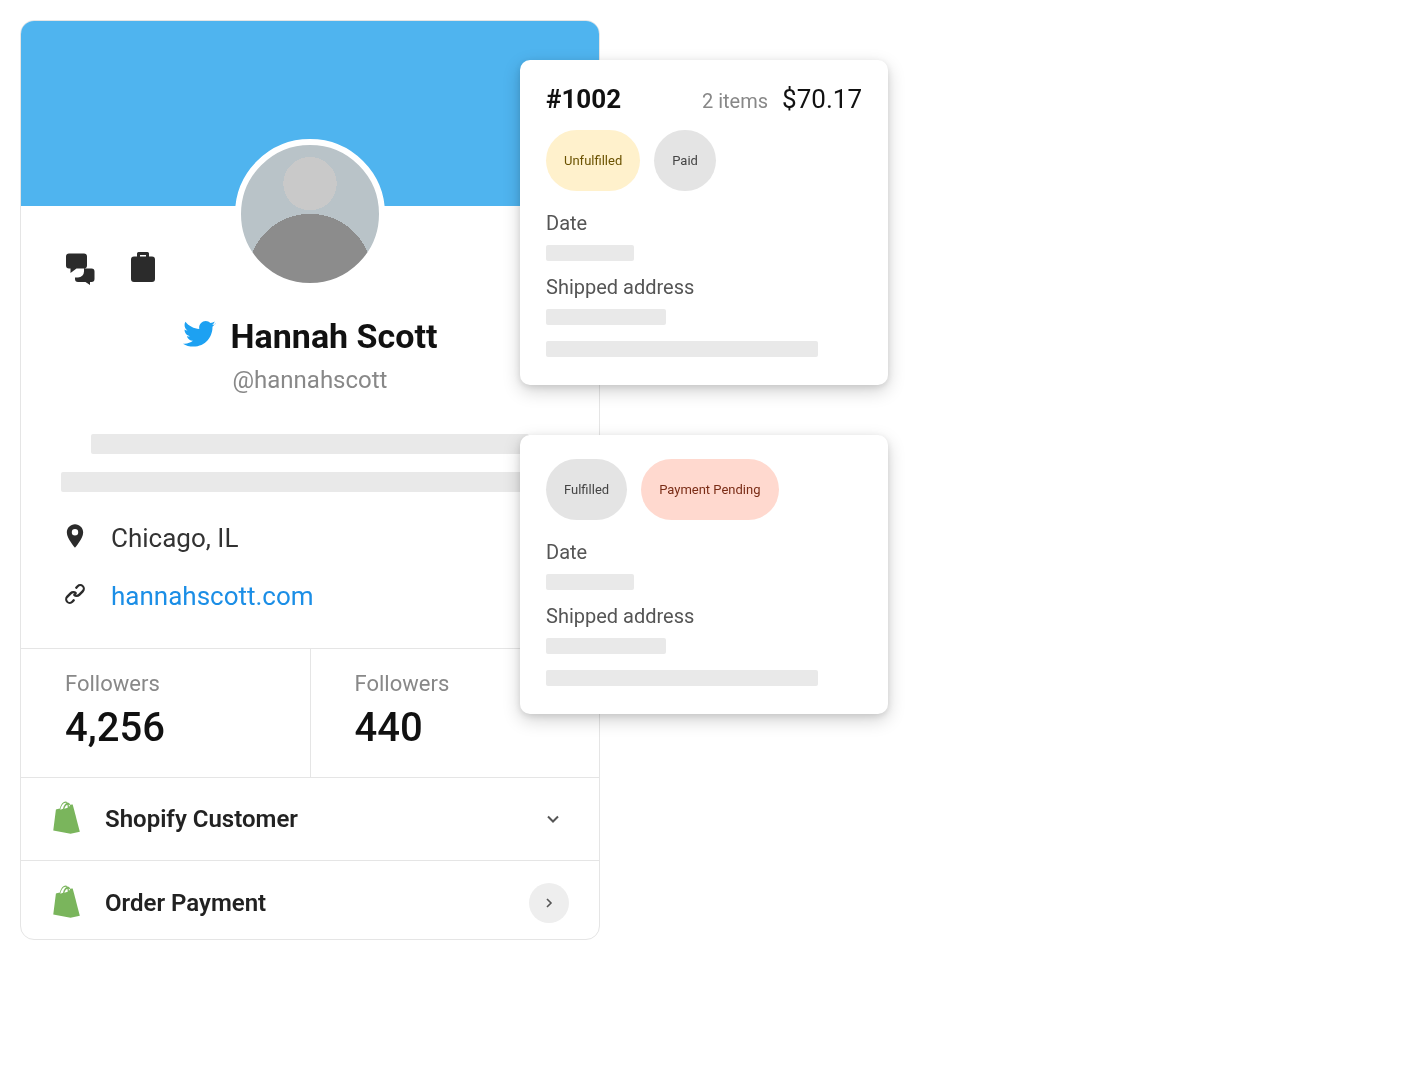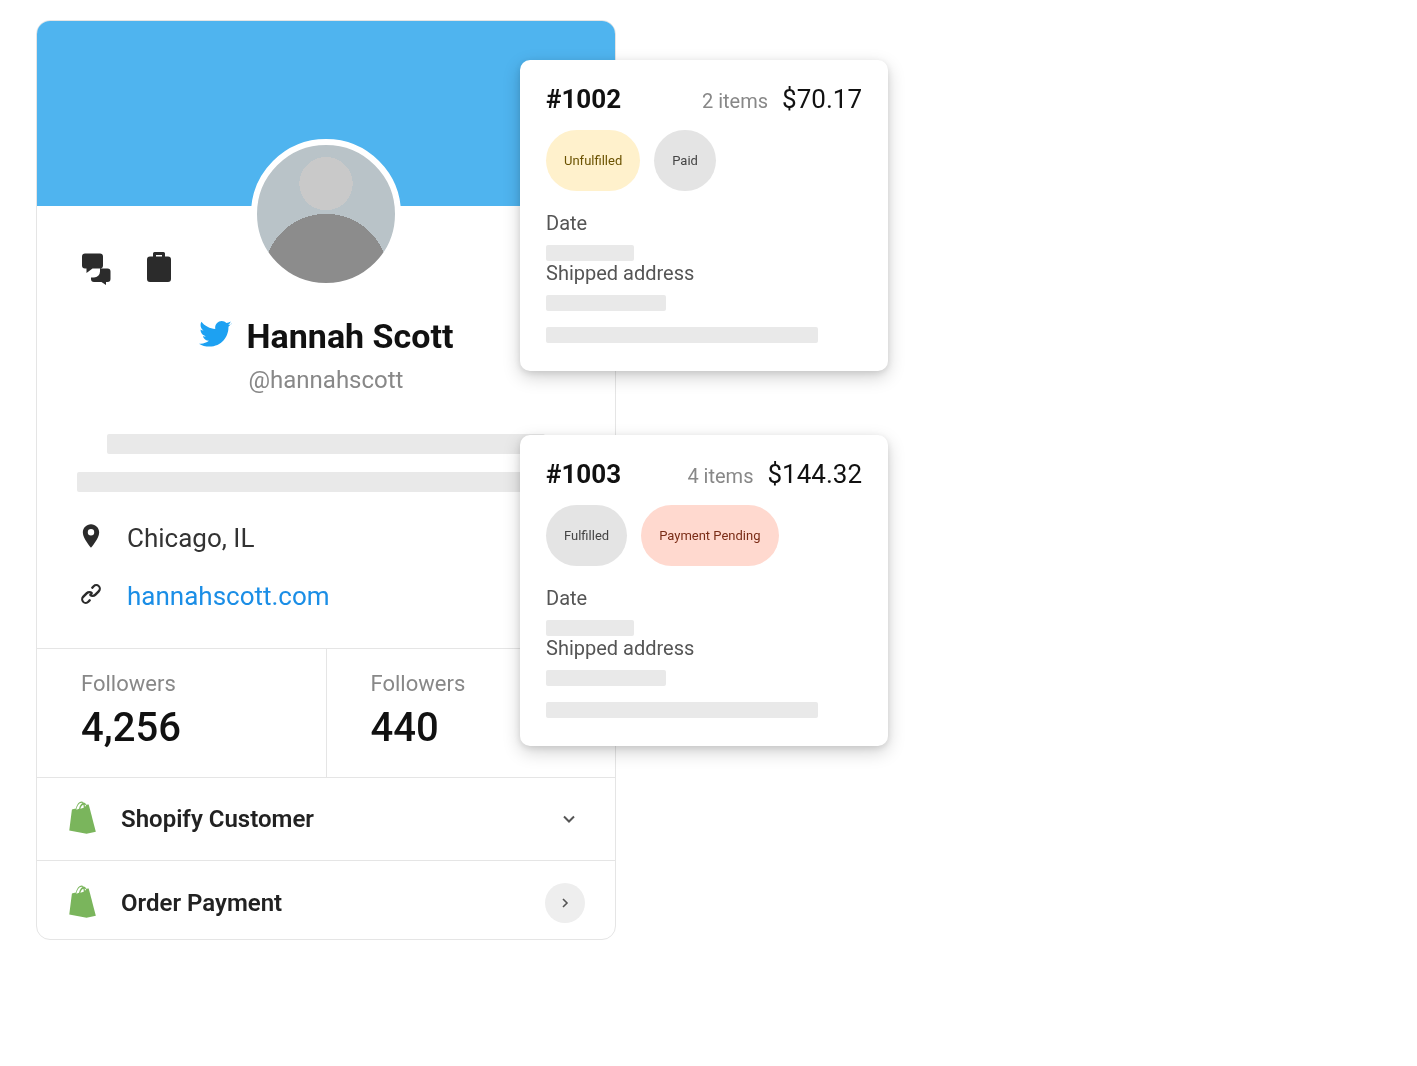--- a/index.html
+++ b/index.html
@@ -14,21 +14,21 @@
     position: absolute;
     left: 20px;
     top: 20px;
     width: 1260px;
     height: 960px;
   }
 
   
   .profile-card {
     position: absolute;
-    left: 16px;
+    left: 0;
     top: 0;
     width: 580px;
     height: 920px;
     background: #fff;
     border: 1px solid #e5e5e5;
     border-radius: 14px;
     overflow: hidden;
     box-shadow: 0 0 0 rgba(0,0,0,0);
   }
   .banner {
@@ -126,21 +126,21 @@
   .order-right { display:flex; align-items:baseline; gap:14px; }
   .order-items { font-size:20px; color:#888; }
   .order-total { font-size:26px; color:#111; }
 
   .pill-row { display:flex; gap:14px; margin-bottom:20px; }
   .pill { font-size:13px; padding:23px 18px; border-radius:999px; color:#444; }
   .pill.yellow { background:#fff1cc; color:#6b5200; }
   .pill.gray   { background:#e4e4e4; color:#444; }
   .pill.peach  { background:#ffd9cf; color:#7a2c16; }
 
-  .order-label { font-size:20px; color:#555; margin-bottom:10px; }
+  .order-label { font-size:20px; color:#555; margin-top:14px; margin-bottom:10px; }
   .oskel { background:#e9e9e9; border-radius:2px; height:16px; }
   .oskel.short { width:28%; }
   .oskel.med { width:38%; }
   .oskel.long { width:86%; margin-top:16px; }
 </style>
 </head>
 <body>
 
 <div class="stage">
 
@@ -252,27 +252,20 @@
       <span class="pill gray">Paid</span>
     </div>
     <div class="order-label">Date</div>
     <div class="oskel short"></div>
     <div class="order-label">Shipped address</div>
     <div class="oskel med"></div>
     <div class="oskel long"></div>
   </div>
 
   <div class="order-card order-b">
-    <div class="order-head">
-      <span class="order-id">#1003</span>
-      <span class="order-right">
-        <span class="order-items">4 items</span>
-        <span class="order-total">$144.32</span>
-      </span>
-    </div>
     <div class="pill-row">
       <span class="pill gray">Fulfilled</span>
       <span class="pill peach">Payment Pending</span>
     </div>
     <div class="order-label">Date</div>
     <div class="oskel short"></div>
     <div class="order-label">Shipped address</div>
     <div class="oskel med"></div>
     <div class="oskel long"></div>
   </div>

